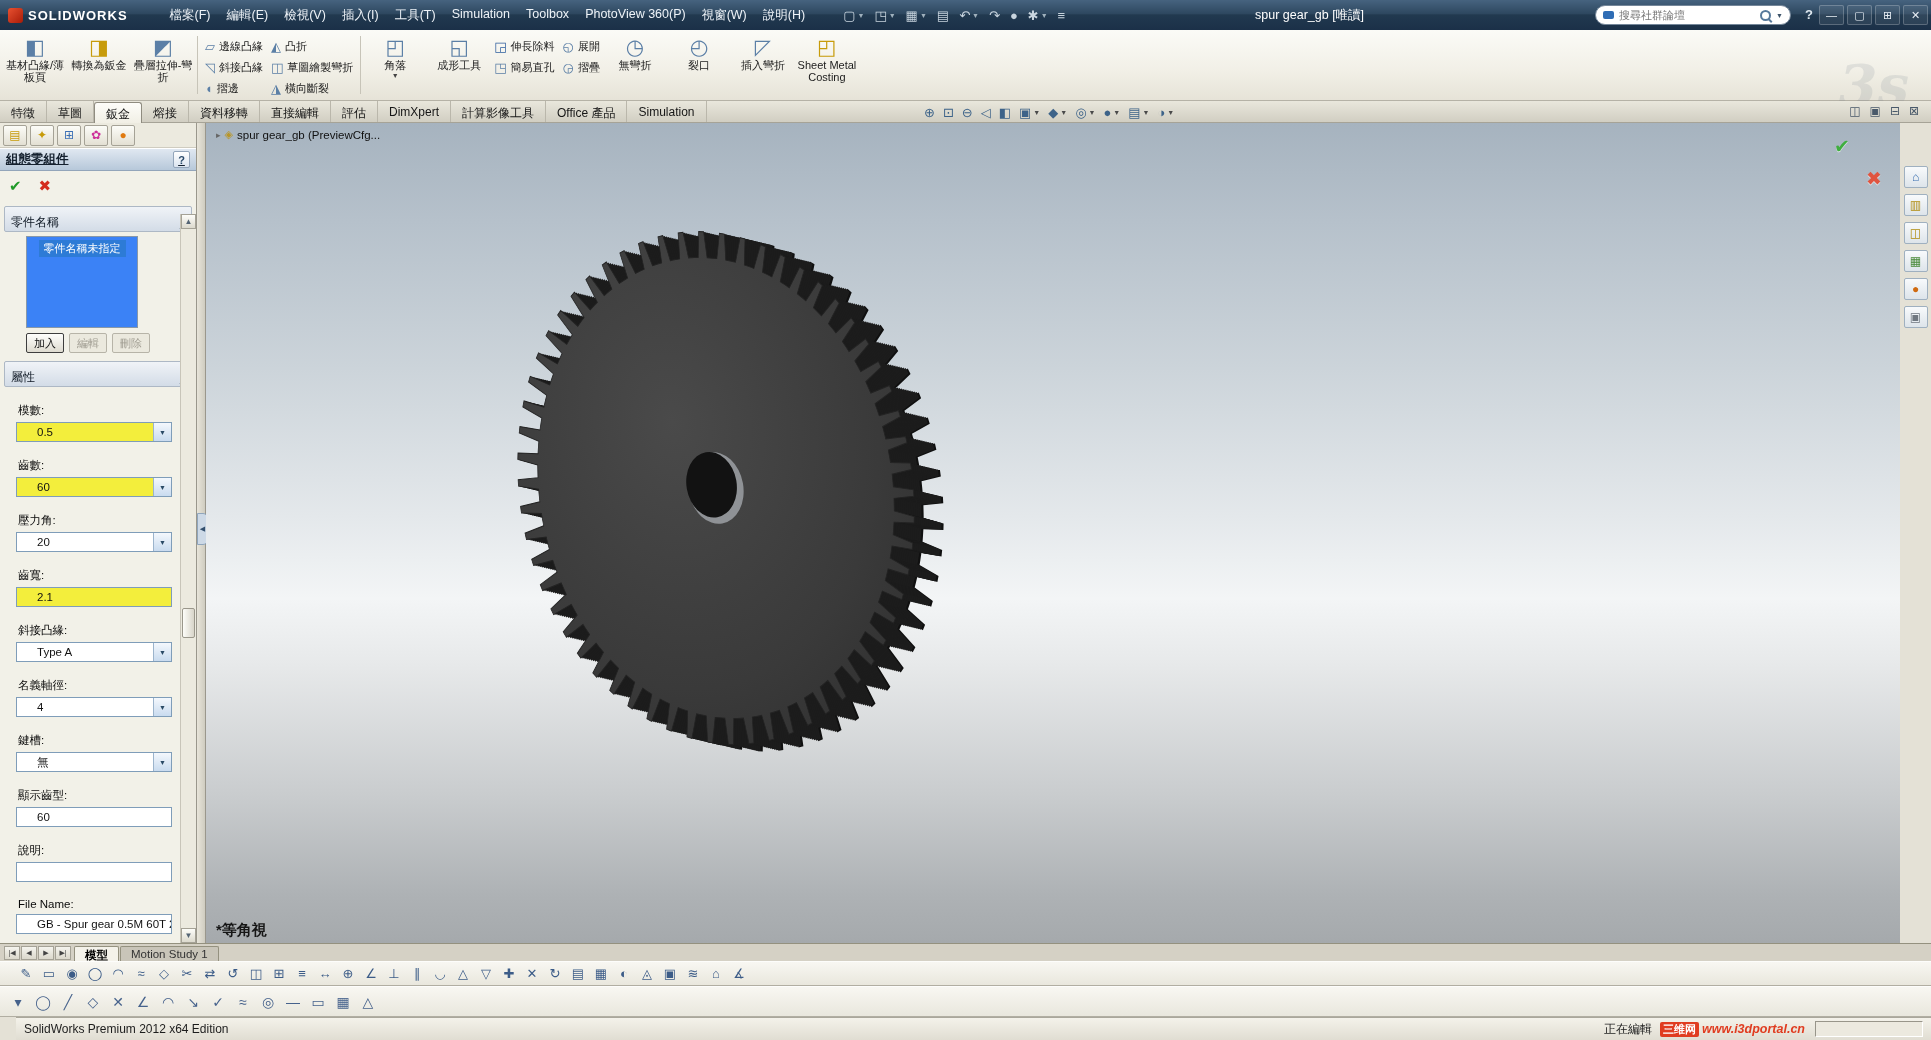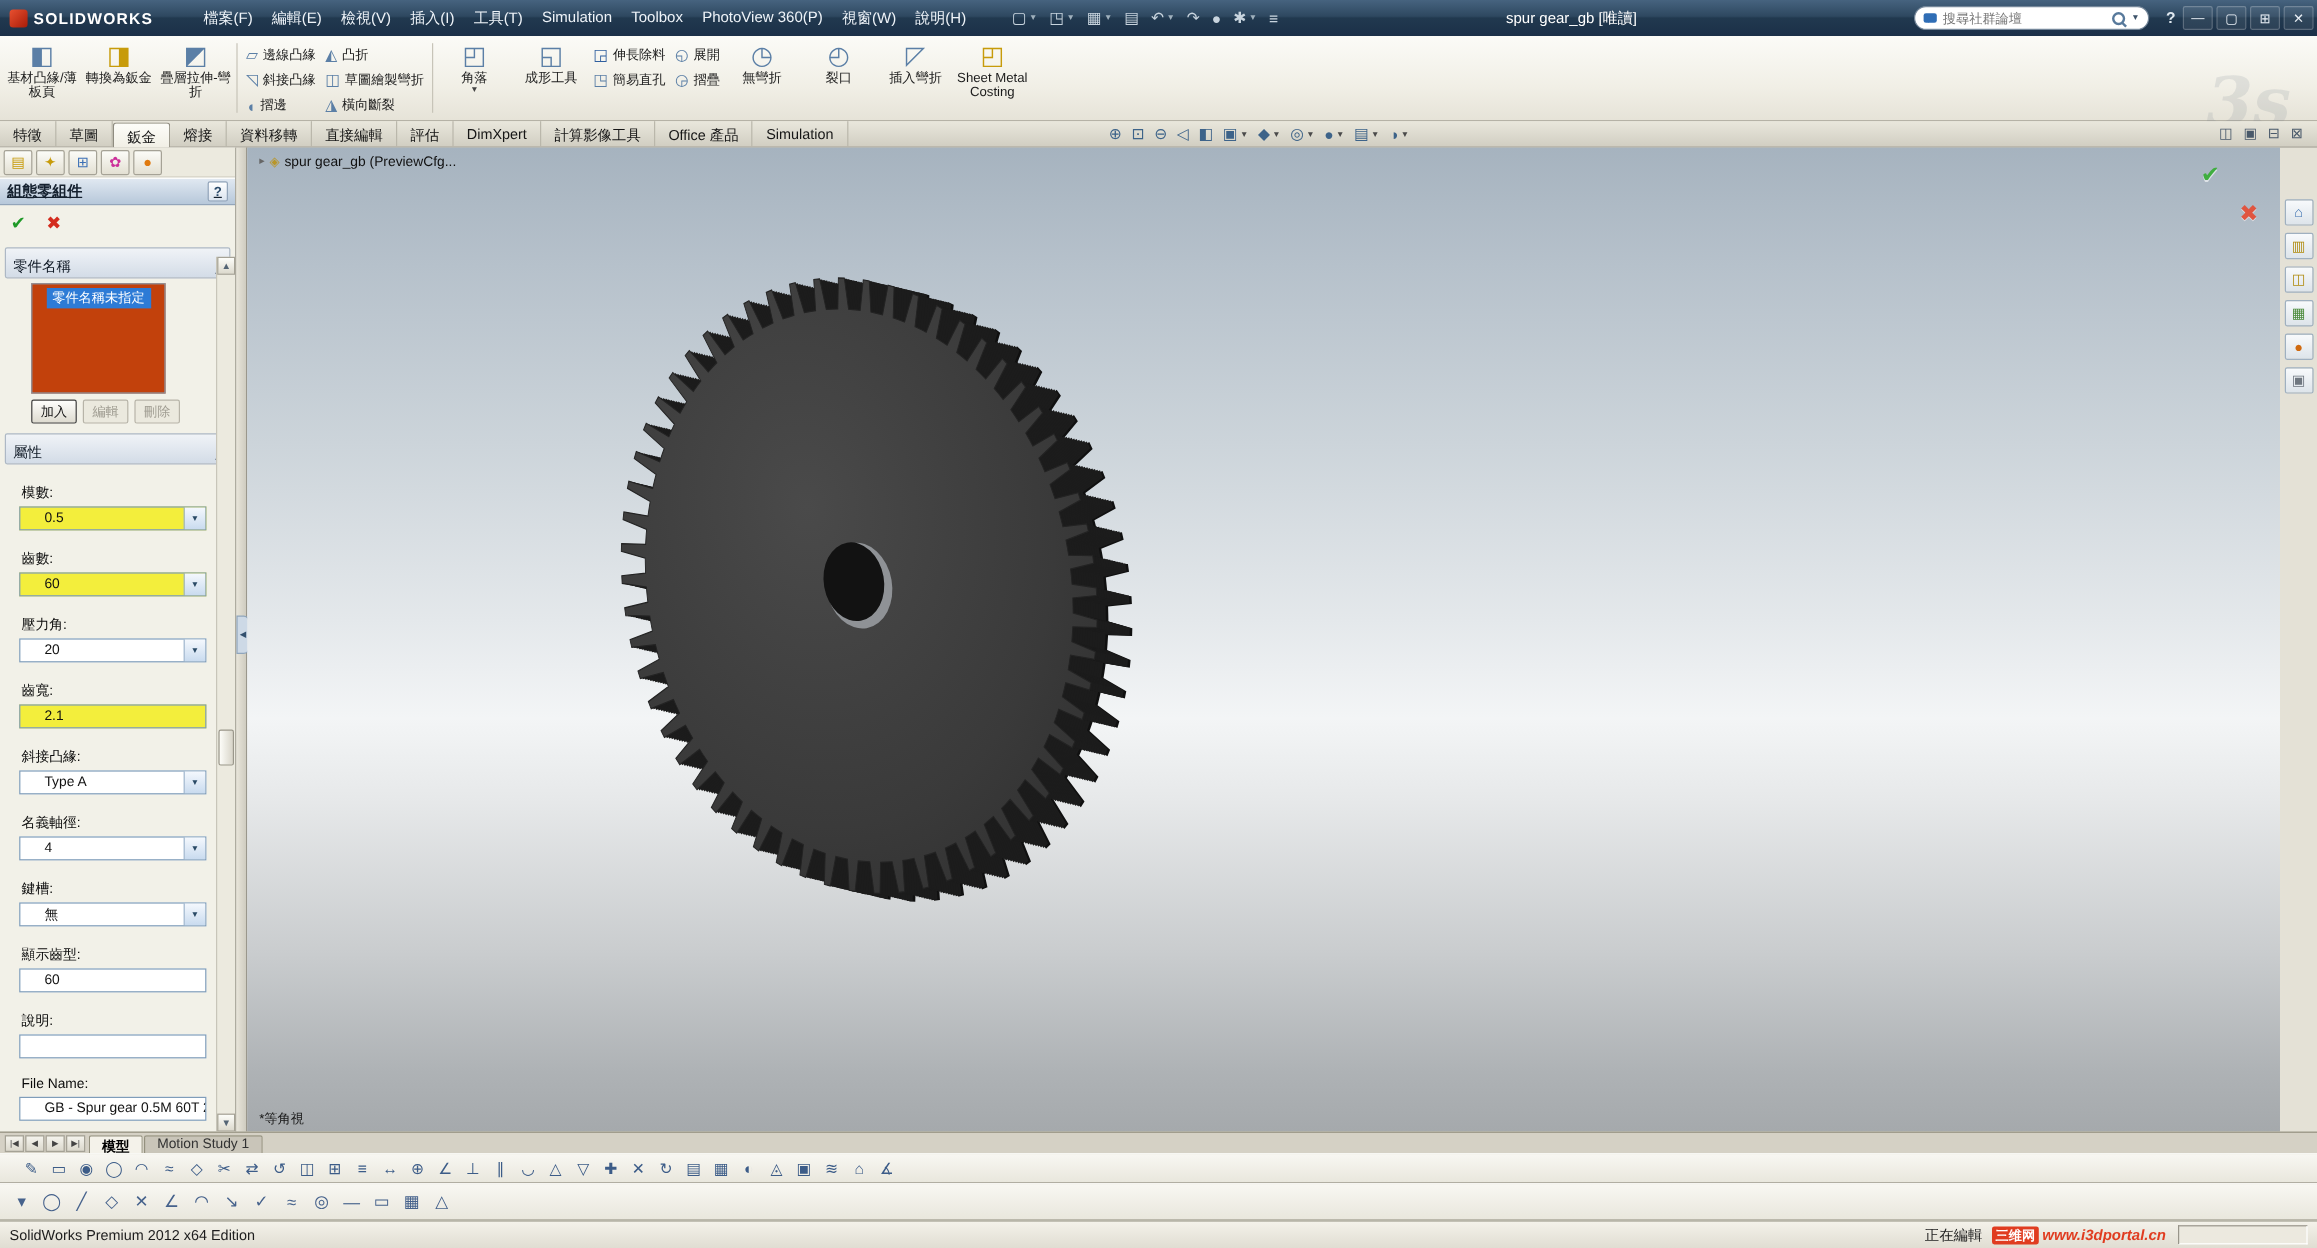--- a/index.html
+++ b/index.html
@@ -79,21 +79,21 @@
   .pm-header{height:21px;background:linear-gradient(180deg,#e0e8f1,#b7c8da);border-top:1px solid #fff;border-bottom:1px solid #93a5ba;
     display:flex;align-items:center;padding:0 6px;font-size:12.5px;font-weight:bold;color:#14202e;text-decoration:underline;}
   .pm-help{margin-left:auto;width:15px;height:15px;background:linear-gradient(#ffffff,#dbe4ef);border:1px solid #93a5ba;border-radius:2px;
     font-size:11px;font-weight:bold;color:#2a4a6a;display:flex;align-items:center;justify-content:center;}
   .pm-actions{display:flex;gap:17px;padding:6px 9px 3px;}
   .pm-ok{color:#1f9a28;font-size:15px;font-weight:bold;}
   .pm-cancel{color:#d42c1e;font-size:15px;font-weight:bold;}
   .sec-h{margin:8px 4px 0;height:26px;background:linear-gradient(180deg,#f0f3f7,#d3dce7);border:1px solid #adb8c5;border-radius:2px;
     display:flex;align-items:flex-end;padding:0 6px;font-size:12px;font-weight:normal;color:#0e1824;box-sizing:border-box;}
   .sec-h .chev{margin-left:auto;font-size:9px;color:#3a4a5c;}
-  .listbox{margin:4px 8px 0 26px;width:112px;height:92px;background:#c2410c;border:1px solid #8898a8;box-sizing:border-box;
+  .listbox{margin:4px 8px 0 26px;width:112px;height:92px;background:#3b82f6;border:1px solid #8898a8;box-sizing:border-box;
     font-size:11px;padding-top:3px;}
   .lb-item{display:block;margin:0 auto;width:fit-content;padding:1px 5px;white-space:nowrap;}
   .lb-item.selected{background:#2d7bd6;color:#fff;}
   .btn-row{display:flex;gap:5px;margin:5px 8px 0 26px;}
   .btn{height:20px;padding:0 7px;display:flex;align-items:center;font-size:11px;color:#111;
     background:linear-gradient(#fefefc,#ddd ad0);background:linear-gradient(#fefefc,#dedbd0);border:1px solid #8a8778;border-radius:2px;}
   .btn.en{border-color:#3e3e3e;}
   .btn.dis{color:#a09d92;border-color:#b7b4a8;background:#ebe9de;}
   .fields{margin-top:0;}
   .f-label{font-size:11.5px;color:#0a0a0a;margin:16px 2px 4px 18px;}
@@ -119,21 +119,21 @@
   .split-handle{position:absolute;top:390px;left:0;width:11px;height:32px;background:#cdd9e6;border:1px solid #8fa5bc;
     border-radius:0 5px 5px 0;display:flex;align-items:center;justify-content:center;font-size:7px;color:#33506e;box-sizing:border-box;}
 
   
   .viewport{position:absolute;left:206px;top:123px;width:1694px;height:820px;overflow:hidden;
     background:linear-gradient(180deg,#a6b3bf 0%,#b6c1cb 12%,#ccd4da 30%,#e4e8eb 48%,#f3f5f6 58%,#e7e9ea 66%,#c9ccce 82%,#aeb2b5 94%,#a5a9ac 100%);}
   .gear-svg{position:absolute;left:0;top:0;}
   .breadcrumb{position:absolute;left:10px;top:5px;display:flex;align-items:center;gap:4px;font-size:11.5px;color:#111;}
   .bc-expand{font-size:9px;color:#666;}
   .bc-part{font-size:11px;color:#b8962a;}
-  .view-label{position:absolute;left:10px;bottom:3px;font-size:11px;font-weight:normal;color:#161616;}
+  .view-label{position:absolute;left:10px;bottom:3px;font-size:15px;font-weight:bold;color:#161616;}
   .confirm-ok{position:absolute;left:1628px;top:12px;font-size:19px;font-weight:bold;color:#3fae3f;text-shadow:0 1px 0 rgba(255,255,255,0.6);}
   .confirm-cancel{position:absolute;left:1660px;top:44px;font-size:19px;font-weight:bold;color:#e05540;text-shadow:0 1px 0 rgba(255,255,255,0.6);}
 
   
   .task-strip{position:absolute;right:2px;top:166px;width:27px;display:flex;flex-direction:column;gap:6px;align-items:center;}
   .task-btn{width:22px;height:20px;background:linear-gradient(#f8fafc,#dde4ea);border:1px solid #9fb0c0;border-radius:2px;
     display:flex;align-items:center;justify-content:center;}
   .task-btn .ic{font-size:12px;}
   .task-btn.c-blue .ic{color:#3a6fb0;}.task-btn.c-gold .ic{color:#b08c10;}.task-btn.c-grn .ic{color:#4a8a3a;}
   .task-btn.c-org .ic{color:#d06a10;}.task-btn.c-gray .ic{color:#6f7780;}
@@ -150,21 +150,21 @@
 
   
   .toolbar{position:absolute;left:0;right:0;display:flex;align-items:center;box-sizing:border-box;
     background:linear-gradient(#f8f7f2,#e9e7dd);border-top:1px solid #fdfdfb;border-bottom:1px solid #b1aea2;}
   .toolbar.row1{top:961px;height:25px;padding-left:16px;gap:3px;}
   .toolbar.row2{top:986px;height:31px;padding-left:8px;gap:5px;}
   .tb-ic{width:20px;height:20px;display:flex;align-items:center;justify-content:center;font-size:13px;color:#3c5c88;}
   .toolbar.row2 .tb-ic{font-size:14px;color:#46628c;}
 
   
-  .statusbar{position:absolute;left:0;right:0;top:1017px;height:23px;box-sizing:border-box;
+  .statusbar{position:absolute;left:16px;right:0;top:1017px;height:23px;box-sizing:border-box;
     background:linear-gradient(#f4f2ea,#e0ddd2);border-top:1px solid #aaa79b;display:flex;align-items:center;
     font-size:12px;color:#1d1d1d;padding:0 8px;}
   .sb-left{flex:1;}
   .sb-edit{margin-right:8px;}
   .wm{display:flex;align-items:center;gap:3px;margin-right:10px;}
   .wm-site{background:#e03c20;color:#fff;font-size:11px;font-weight:bold;padding:0 3px;border-radius:2px;}
   .wm-url{color:#e03c20;font-weight:bold;font-style:italic;font-size:12.5px;}
   .sb-grip{width:108px;height:16px;background:#ece9df;border:1px solid;border-color:#98958a #ffffff #ffffff #98958a;box-sizing:border-box;}
 </style>
 </head>

